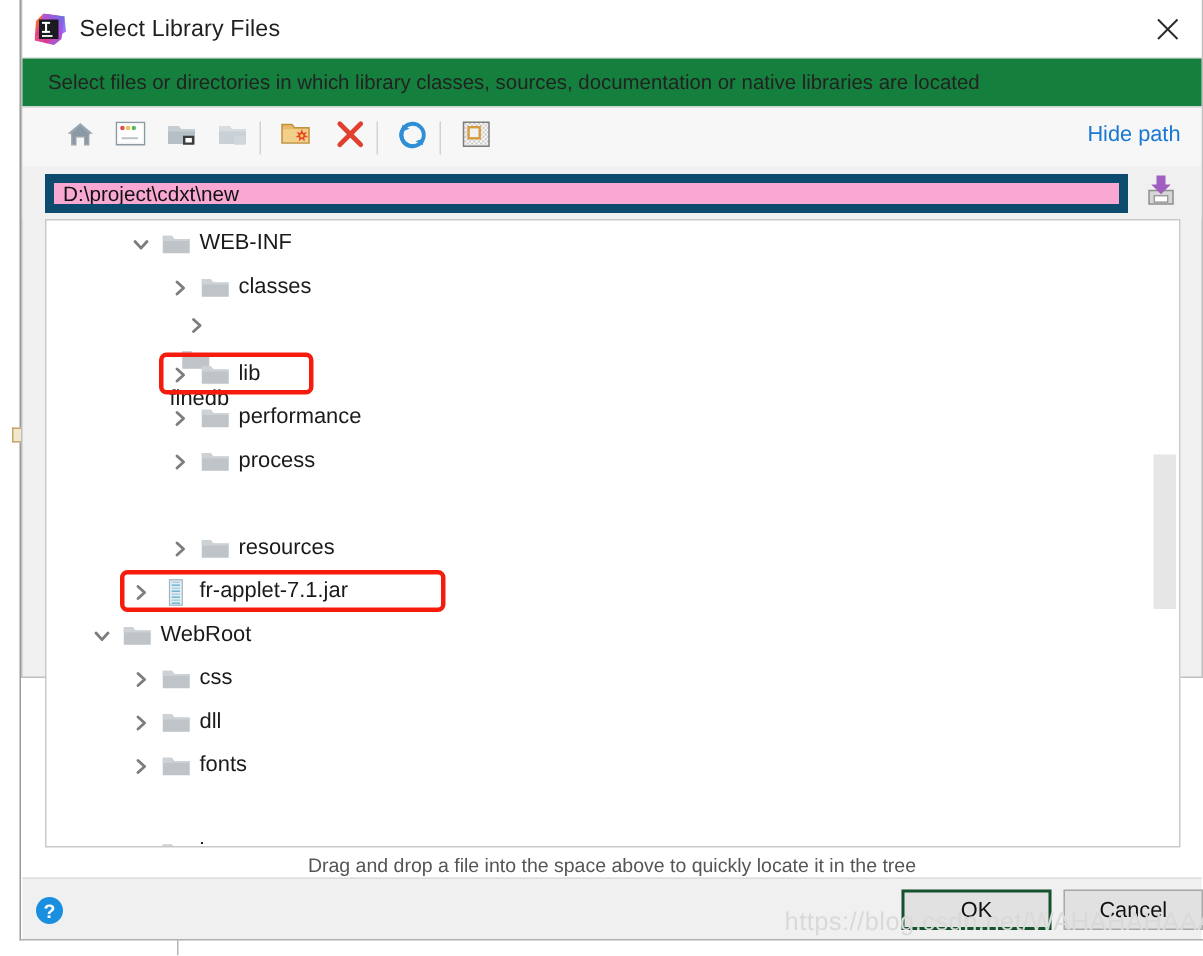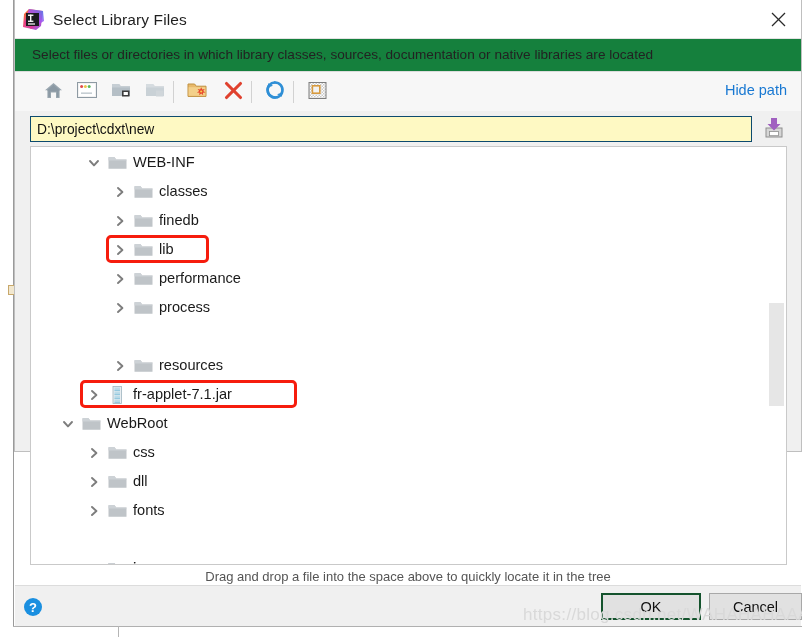--- a/index.html
+++ b/index.html
@@ -115,22 +115,22 @@
 
   
   .path-row {
     position: absolute; left: 0; top: 111px;
     width: 786px; height: 35px;
     background: #f0f0f0;
   }
   .path-input {
     position: absolute; left: 15px; top: 5px;
     width: 722px; height: 26px;
-    background: #fef9c3;
-    border: 1px solid #0c4a6e;
+    background: #f9a8d4;
+    border: 6px solid #0c4a6e;
     font-family: "Liberation Sans", sans-serif;
     font-size: 13.8px;
     color: #111;
     padding: 0 6px;
     outline: none;
   }
   .path-save-btn {
     position: absolute; left: 745px; top: 4px;
     width: 28px; height: 28px;
     display: flex; align-items: center; justify-content: center;
@@ -437,21 +437,21 @@
               </svg>
             </span>
             <span class="row-icon">
               <svg width="19" height="16" viewBox="0 0 19 16">
                 <path d="M0.5 2.2 L6.6 2.2 L8.2 4.4 L18.5 4.4 L18.5 13.8 L0.5 13.8 Z" fill="#bfc4c8"></path>
                 <path d="M0.5 2.2 L6.6 2.2 L8.2 4.4 L18.5 4.4 L18.5 5.6 L0.5 5.6 Z" fill="#cdd2d6"></path>
               </svg>
             </span>
             <span class="row-label">classes</span>
           </div>
-          <div class="tree-row" style="top: 59px; left: 78px;">
+          <div class="tree-row" style="top: 59px; left: 78px; flex-direction: column;">
             <span class="arrow">
               <svg width="12" height="12" viewBox="0 0 12 12">
                 <path d="M4 2 L8.4 6 L4 10" fill="none" stroke="#7d7d7d" stroke-width="1.9" stroke-linecap="round" stroke-linejoin="round"></path>
               </svg>
             </span>
             <span class="row-icon">
               <svg width="19" height="16" viewBox="0 0 19 16">
                 <path d="M0.5 2.2 L6.6 2.2 L8.2 4.4 L18.5 4.4 L18.5 13.8 L0.5 13.8 Z" fill="#bfc4c8"></path>
                 <path d="M0.5 2.2 L6.6 2.2 L8.2 4.4 L18.5 4.4 L18.5 5.6 L0.5 5.6 Z" fill="#cdd2d6"></path>
               </svg>

